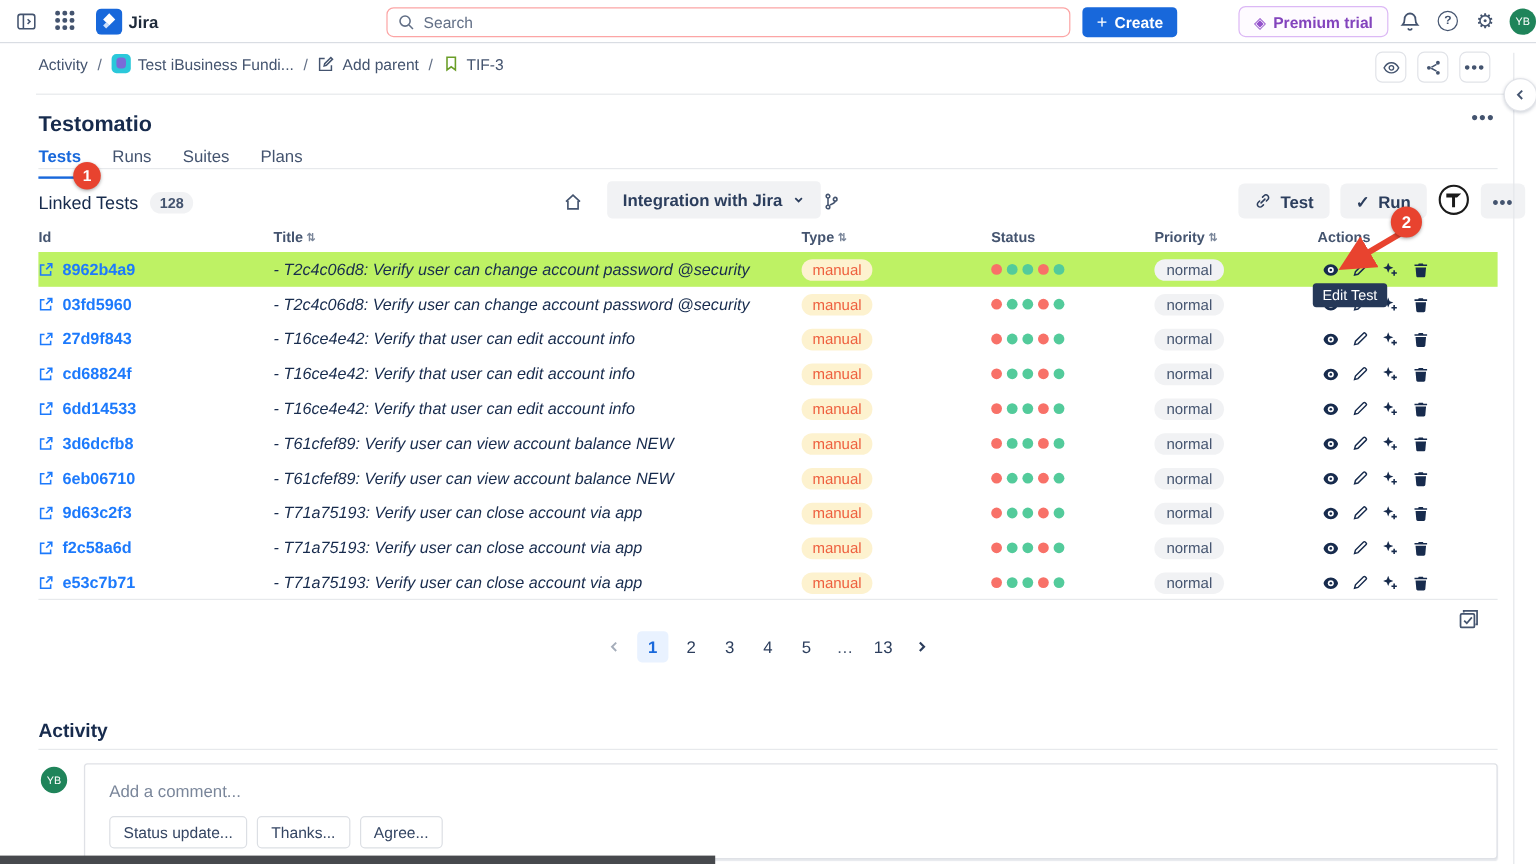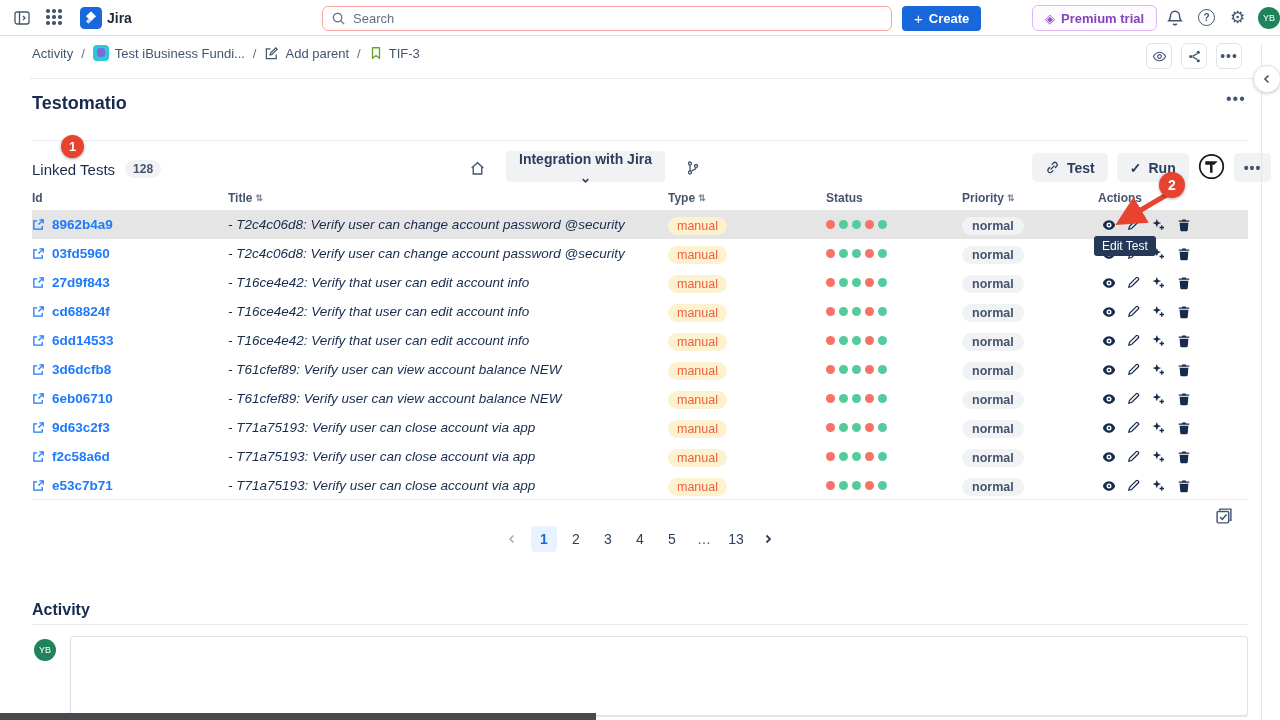--- a/index.html
+++ b/index.html
@@ -56,47 +56,47 @@
   .tabs { position:absolute; left:32px; top:122px; display:flex; gap:26px; font-size:14px; }
   .tab { color:#44546f; padding-bottom:9px; cursor:pointer; }
   .tab.active { color:#1868db; font-weight:bold; border-bottom:2px solid #1868db; }
   .tabs-border { position:absolute; left:32px; top:140px; width:1216px; height:1px; background:#e7e9ec; }
 
   .toolbar-left { position:absolute; left:32px; top:160px; display:flex; align-items:center; gap:10px; }
   .lt-label { font-size:15px; color:#172b4d; }
   .count-pill { background:#f1f2f4; color:#44546f; font-size:12px; font-weight:bold; border-radius:10px; padding:2px 8px; }
   .home-icon { position:absolute; left:468px; top:159px; width:18px; height:18px; cursor:pointer; }
   .branch-pill { position:absolute; left:506px; top:151px; height:31px; background:#f1f2f4; border-radius:4px;
-                 display:flex; align-items:center; gap:8px; padding:0 13px; cursor:pointer;flex-direction:column; }
+                 display:flex; align-items:center; gap:8px; padding:0 13px; cursor:pointer; }
   .branch-pill .lbl { font-size:14px; font-weight:bold; color:#2c3e5d; }
   .branch-icon { position:absolute; left:684px; top:159px; width:17px; height:17px; cursor:pointer; }
 
   .toolbar-right { position:absolute; left:1032px; top:153px; display:flex; gap:9px; }
   .pill-btn { height:29px; background:#f1f2f4; border:none; border-radius:5px; padding:0 13px;
               display:flex; align-items:center; gap:7px; font-size:14px; font-weight:bold; color:#2c3e5d; cursor:pointer; }
   .tio-logo { width:27px; height:27px; cursor:pointer; }
   .pill-btn.more { padding:0 10px; font-size:14px; }
 
   
   .tgrid { display:grid; grid-template-columns:196px 440px 158px 136px 136px 1fr; align-items:center; }
   .thead { position:absolute; left:32px; top:188px; width:1216px; height:20px;text-align:center; }
   .hcell { font-size:12px; font-weight:bold; color:#44546f; display:flex; align-items:center; gap:3px; }
   .sort-glyph { font-size:9px; color:#7a869a; }
   .tbody { position:absolute; left:32px; top:210px; width:1216px; }
   .trow { height:29px; cursor:pointer; }
-  .trow.hl { background:#e5e5e5; }
+  .trow.hl { background:#bef264; }
   .cell-id { display:flex; align-items:center; gap:7px; }
   .id-link { color:#1d7afc; font-size:13.5px; font-weight:bold; text-decoration:none; cursor:pointer; }
   .cell-title { font-size:13.5px; color:#172b4d; white-space:nowrap; overflow:hidden;font-style:italic; }
   .badge-manual { background:#fdf2cf; color:#ee5f3e; font-size:12.5px; border-radius:10px; padding:2px 9px; }
   .cell-status { display:flex; gap:4px; }
   .dot { width:9px; height:9px; border-radius:50%; }
   .dot.fail { background:#f87168; }
   .dot.pass { background:#53cb9b; }
-  .badge-priority { background:#f1f2f4; color:#44546f; font-size:12.5px; border-radius:10px; padding:2px 10px;font-weight:bold; }
+  .badge-priority { background:#f1f2f4; color:#44546f; font-size:12.5px; border-radius:10px; padding:2px 10px; }
   .cell-actions { display:flex; align-items:center; gap:8px; padding-left:2px; }
   .act { width:17px; height:17px; display:inline-flex; align-items:center; justify-content:center;
          color:#172b4d; cursor:pointer; position:relative; }
   .table-bottom { position:absolute; left:32px; top:499px; width:1216px; height:1px; background:#e7e9ec; }
   .batch-icon { position:absolute; left:1214px; top:506px; width:20px; height:20px; cursor:pointer; }
 
   
   .pagination { position:absolute; left:0; top:526px; width:1280px; display:flex; justify-content:center;
                 align-items:center; gap:6px; }
   .page { min-width:26px; height:26px; display:flex; align-items:center; justify-content:center;
@@ -241,20 +241,26 @@
     </span>
     <span class="sq-btn">
         <span class="dots-glyph">•••</span>
       </span>
   </div>
 
   <div class="panel-top-border"></div>
   <div class="panel-title">Testomatio</div>
   <span class="panel-more dots-glyph">•••</span>
 
+  <div class="tabs">
+      <span class="tab active">Tests</span>
+      <span class="tab">Runs</span>
+      <span class="tab">Suites</span>
+      <span class="tab">Plans</span>
+    </div>
   <div class="tabs-border"></div>
 
   <div class="toolbar-left">
     <span class="lt-label">Linked Tests</span>
     <span class="count-pill">128</span>
   </div>
 
   <span class="icon-btn home-icon">
     <svg viewBox="0 0 16 16" width="17" height="17" fill="none" stroke="#44546f" stroke-width="1.3">
       <path d="M2.5 7.5L8 2.5l5.5 5"></path>
@@ -847,20 +853,26 @@
       <svg viewBox="0 0 12 12" width="12" height="12" fill="none" stroke="#2c3e5d" stroke-width="1.8">
           <path d="M4.5 2.5L8 6l-3.5 3.5"></path>
         </svg>
     </span>
   </div>
 
   <div class="activity-title">Activity</div>
   <div class="activity-border"></div>
   <span class="avatar cmt-avatar">YB</span>
   <div class="comment-box">
+    <div class="comment-ph">Add a comment...</div>
+    <div class="quick-row" id="quick-row">
+        <button class="chip">Status update...</button>
+        <button class="chip">Thanks...</button>
+        <button class="chip">Agree...</button>
+      </div>
   </div>
 
   <div class="right-divider"></div>
   <div class="collapse-handle">
     <svg viewBox="0 0 12 12" width="12" height="12" fill="none" stroke="#44546f" stroke-width="1.6">
         <path d="M7.5 2.5L4 6l3.5 3.5"></path>
       </svg>
   </div>
   <div class="bottom-bar"></div>
 

